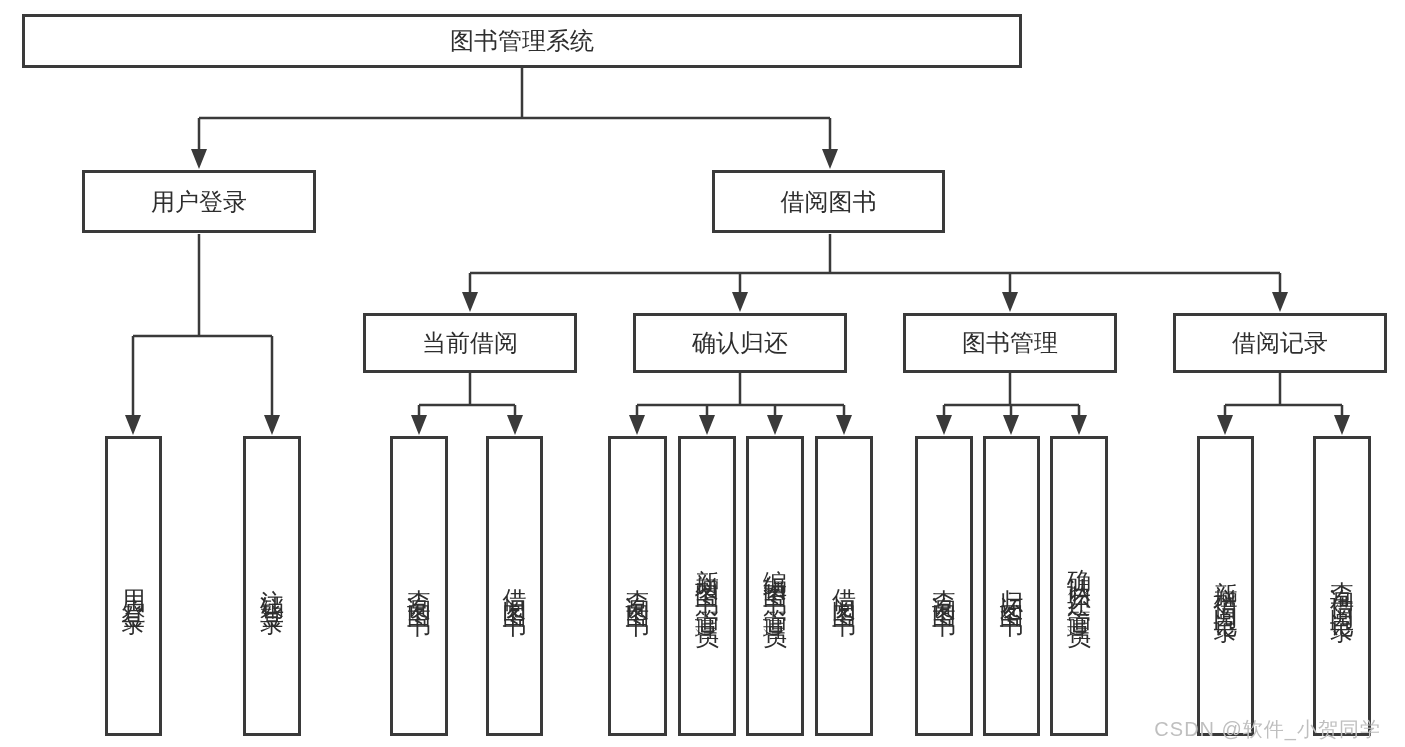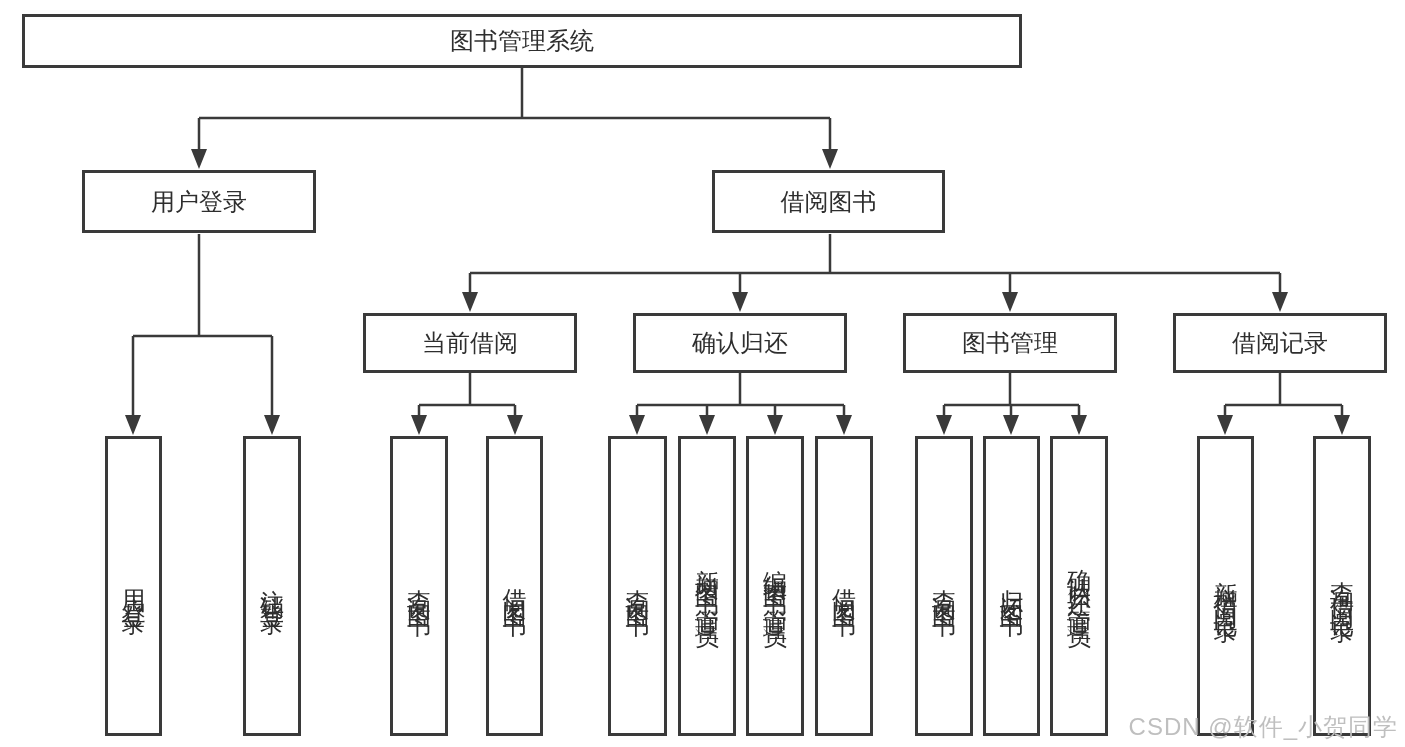--- a/index.html
+++ b/index.html
@@ -25,22 +25,22 @@
     display:flex;align-items:center;justify-content:center;
     color:var(--text);
   }
   .box .lbl{font-size:24px;line-height:1;white-space:nowrap;}
   .box.tall .lbl{
     writing-mode:vertical-rl;
     letter-spacing:8px;
     white-space:normal;
   }
   .watermark{
-    position:absolute;right:7px;bottom:4px;
-    font-size:24px;color:var(--watermark);
+    position:absolute;right:24px;bottom:4px;
+    font-size:20px;color:var(--watermark);
     letter-spacing:1px;white-space:nowrap;margin-top:16px;
   }
 </style>
 </head>
 <body>
 
 <div class="stage">
 
   <svg class="connectors" viewBox="0 0 1405 747" aria-hidden="true">
 

